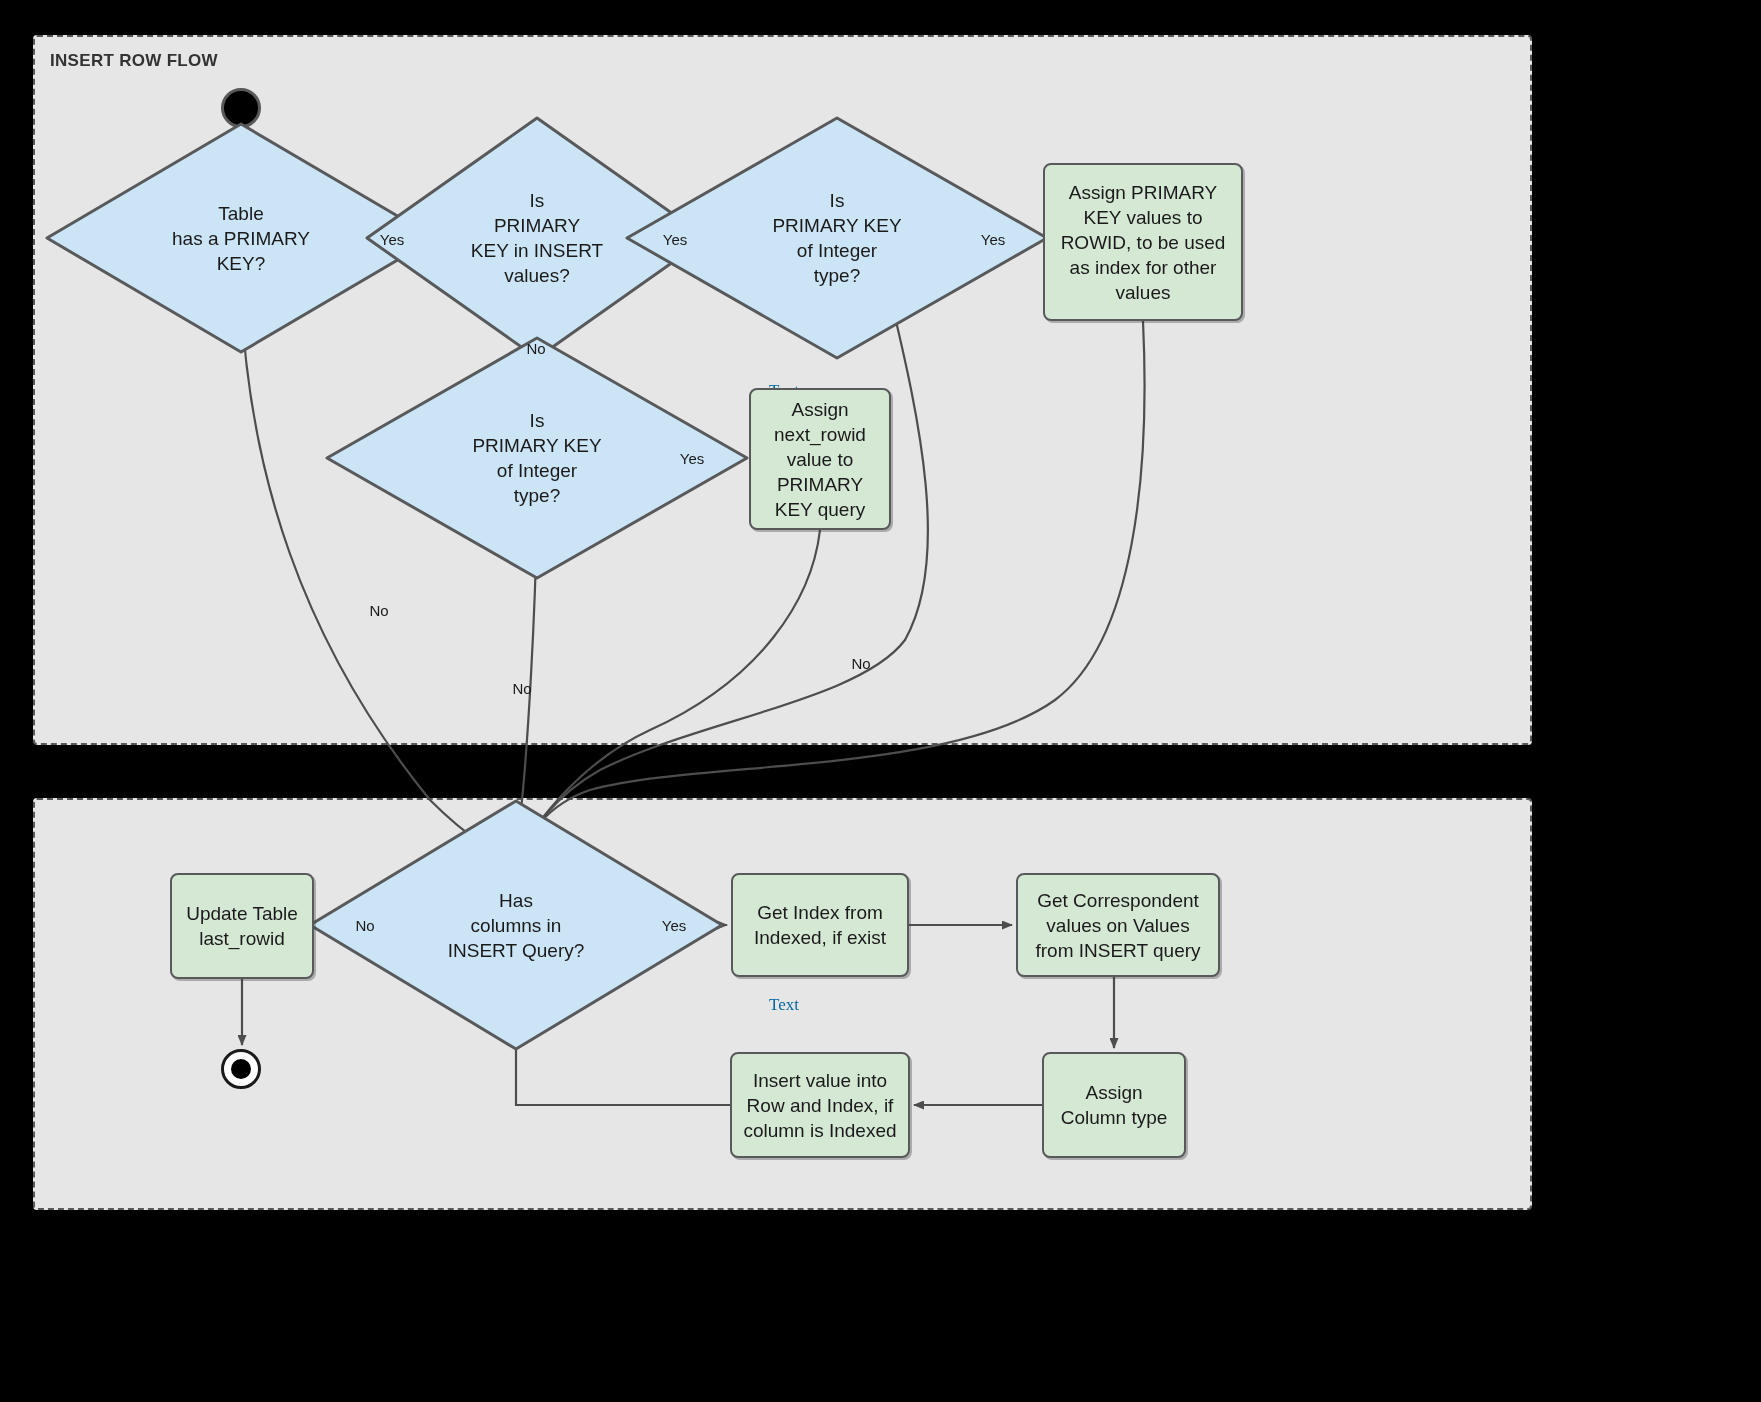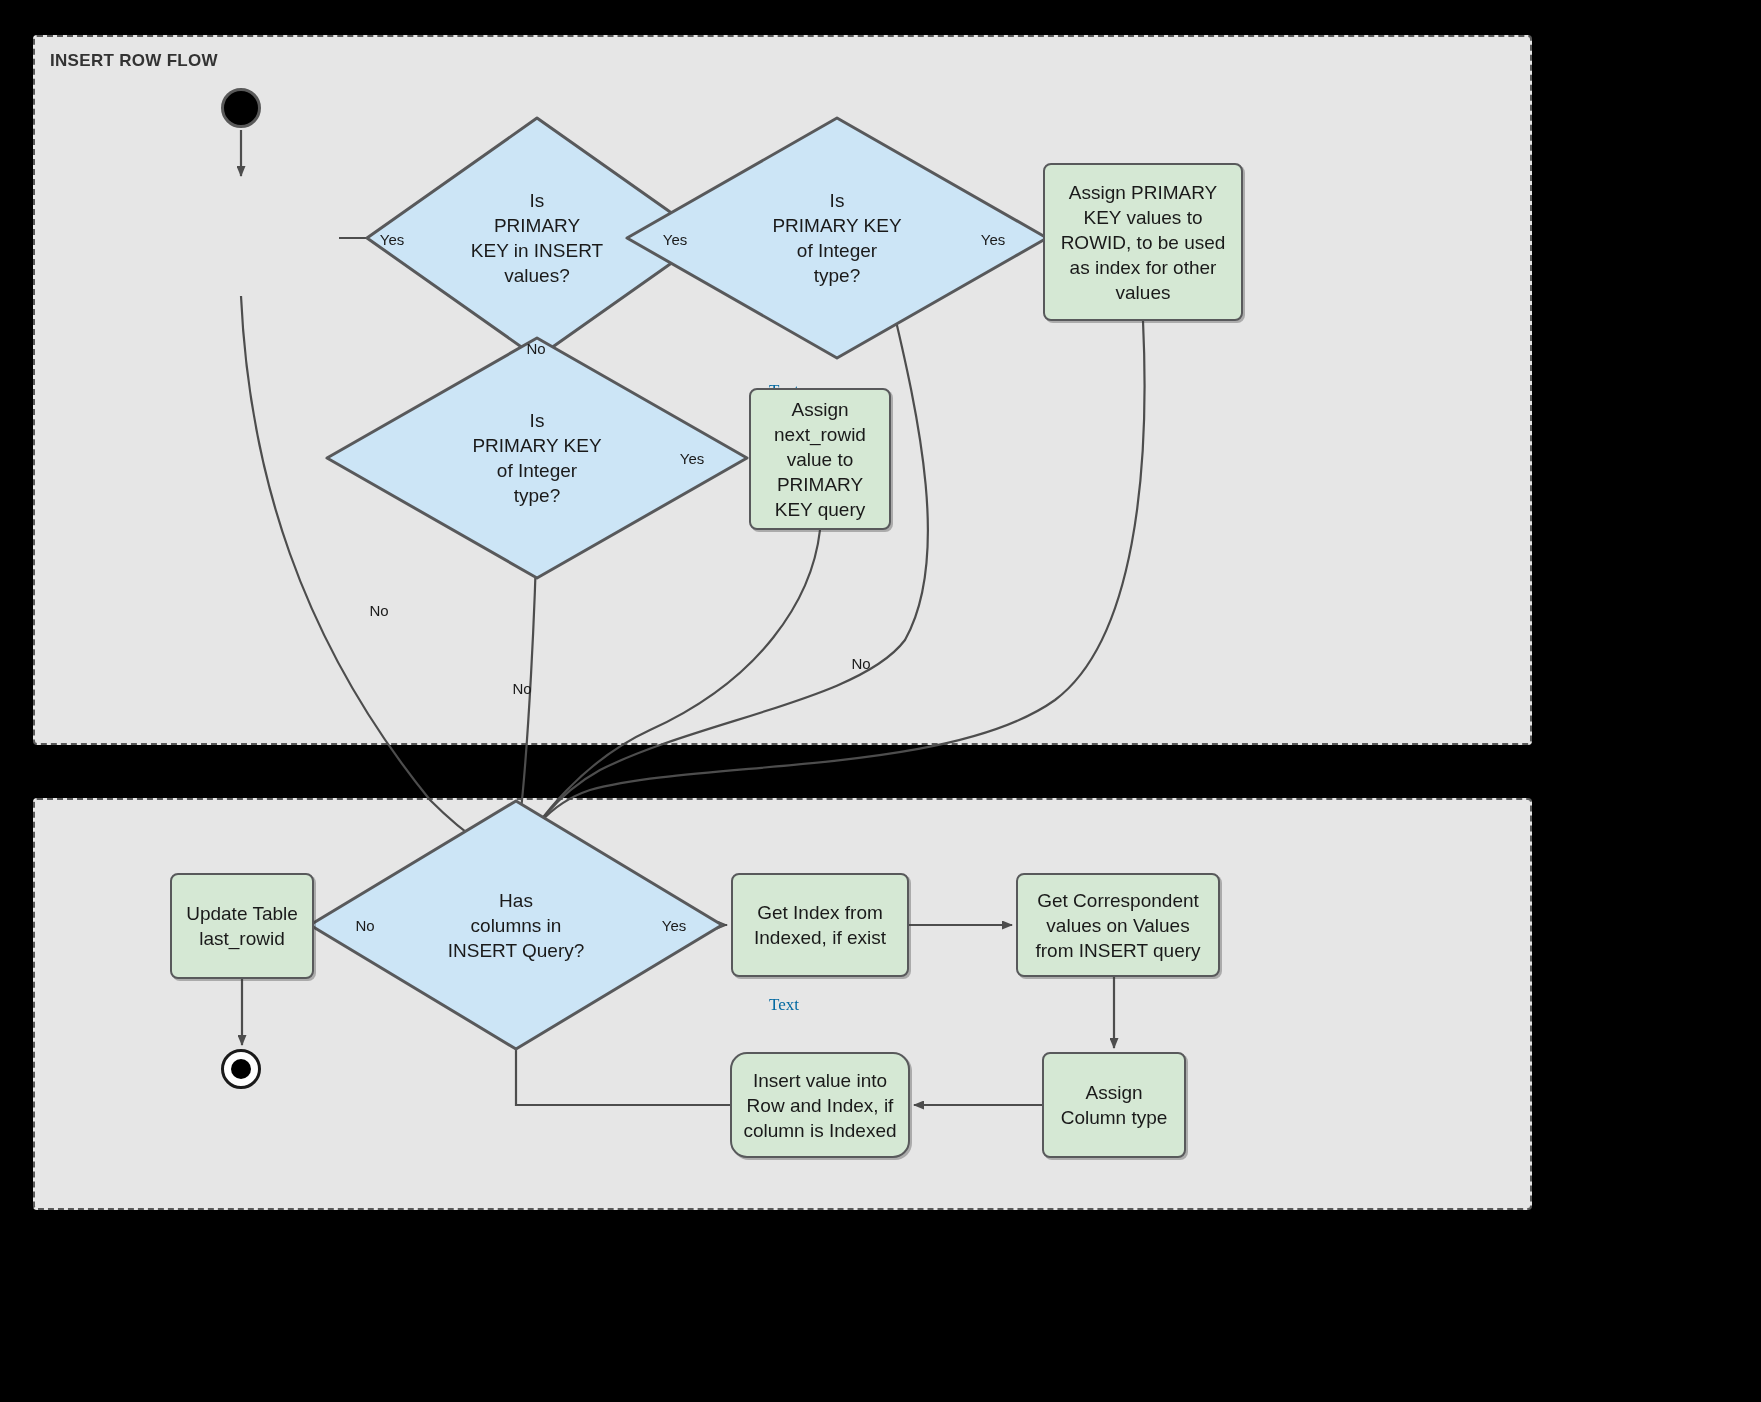--- a/index.html
+++ b/index.html
@@ -136,20 +136,32 @@
     </g>
   </svg>
 
   <div class="nodes" id="node-layer">
 
     <div class="term-start" id="term-start" style="left: 221px; top: 88px; width: 40px; height: 40px;"></div>
     <div class="term-end-outer" id="term-end" style="left: 221px; top: 1049px; width: 40px; height: 40px;">
       <div class="term-end-inner"></div>
     </div>
 
+    <div class="dec-wrap" id="dec-0" style="left: 45px; top: 122px; width: 392px; height: 232px;">
+      <svg class="dec-svg" width="392" height="232" viewBox="0 0 392 232" style="position: absolute; left: 0px; top: 0px;">
+          <polygon points="196,2 390,116 196,230 2,116" fill="#CCE5F6" stroke="#58595B" stroke-width="3" stroke-linejoin="round"></polygon>
+        </svg>
+      <div class="dec-label">
+          <div>
+            <div>Table</div>
+            <div>has a PRIMARY</div>
+            <div>KEY?</div>
+          </div>
+        </div>
+    </div>
     <div class="dec-wrap" id="dec-1" style="left: 365px; top: 116px; width: 344px; height: 244px;">
       <svg class="dec-svg" width="344" height="244" viewBox="0 0 344 244" style="position: absolute; left: 0px; top: 0px;">
           <polygon points="172,2 342,122 172,242 2,122" fill="#CCE5F6" stroke="#58595B" stroke-width="3" stroke-linejoin="round"></polygon>
         </svg>
       <div class="dec-label">
           <div>
             <div>Is</div>
             <div>PRIMARY</div>
             <div>KEY in INSERT</div>
             <div>values?</div>
@@ -206,21 +218,21 @@
     </div>
     <div class="node proc" id="proc-3" style="left: 731px; top: 873px; width: 178px; height: 104px;">
       <span>Get Index from Indexed, if exist</span>
     </div>
     <div class="node proc" id="proc-4" style="left: 1016px; top: 873px; width: 204px; height: 104px;">
       <span>Get Correspondent values on Values from INSERT query</span>
     </div>
     <div class="node proc" id="proc-5" style="left: 1042px; top: 1052px; width: 144px; height: 106px;">
       <span>Assign Column type</span>
     </div>
-    <div class="node proc" id="proc-6" style="left: 730px; top: 1052px; width: 180px; height: 106px; border-radius: 17px;">
+    <div class="node proc" id="proc-6" style="left: 730px; top: 1052px; width: 180px; height: 106px;">
       <span>Insert value into Row and Index, if column is Indexed</span>
     </div>
 
     <div class="edge-label" id="el-0" style="left: 392px; top: 239px;">Yes</div>
     <div class="edge-label" id="el-1" style="left: 675px; top: 239px;">Yes</div>
     <div class="edge-label" id="el-2" style="left: 993px; top: 239px;">Yes</div>
     <div class="edge-label" id="el-3" style="left: 536px; top: 348px;">No</div>
     <div class="edge-label" id="el-4" style="left: 692px; top: 458px;">Yes</div>
     <div class="edge-label" id="el-5" style="left: 379px; top: 610px;">No</div>
     <div class="edge-label" id="el-6" style="left: 522px; top: 688px;">No</div>

